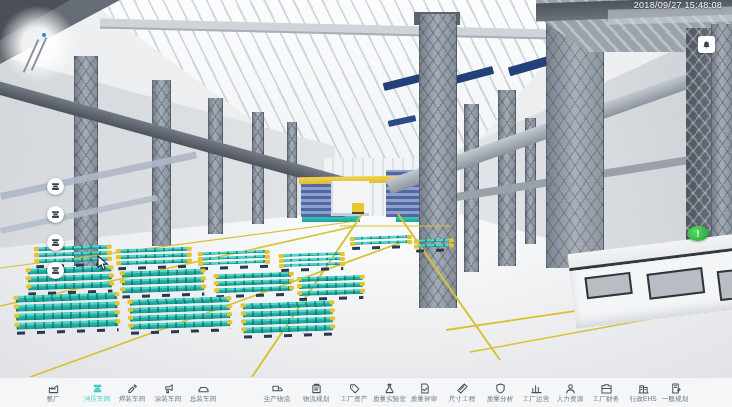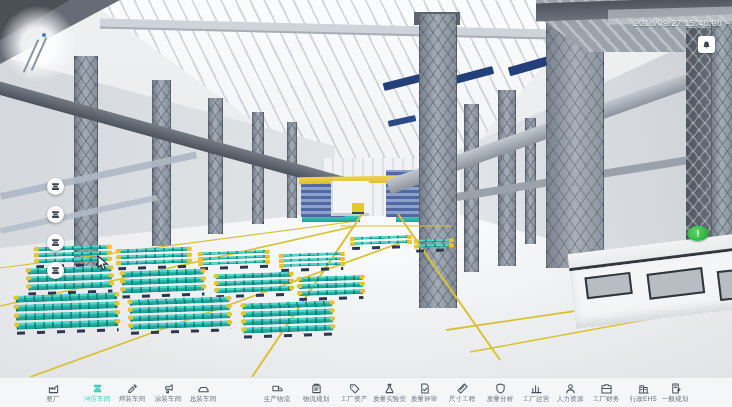--- a/index.html
+++ b/index.html
@@ -53,21 +53,21 @@
   .layer::before{left:-2px;}  .layer::after{right:-2px;}
   .feet{height:3px;margin-top:1px;background:repeating-linear-gradient(90deg,#2c3852 0 8px,transparent 8px 20px);}
   
   .enclosure{left:566px;top:230px;width:200px;height:86px;transform:rotate(-7deg);transform-origin:100% 0;}
   .enc-top{left:0;top:0;width:100%;height:15px;background:linear-gradient(#f2f4f5,#e7eaec);}
   .enc-edge{left:0;top:14px;width:100%;height:3px;background:#33383e;}
   .enc-front{left:0;top:17px;width:100%;height:58px;background:#f4f5f7;box-shadow:inset 0 -6px 8px rgba(160,168,176,.35);}
   .enc-win{position:absolute;background:#b7bdc3;border:2px solid #2f343a;}
   
   .timestamp-band{left:608px;top:8px;width:126px;height:15px;transform:rotate(-1.5deg);background:rgba(210,215,220,.55);}
-  .timestamp{left:0;top:18px;width:722px;text-align:right;font-size:9px;color:#f4f6f8;text-shadow:0 1px 1px rgba(40,45,52,.6);letter-spacing:.3px;}
+  .timestamp{left:0;top:0;width:722px;text-align:right;font-size:9px;color:#f4f6f8;text-shadow:0 1px 1px rgba(40,45,52,.6);letter-spacing:.3px;}
   .bell-btn{left:698px;top:36px;width:17px;height:17px;border-radius:3px;background:#fff;box-shadow:0 1px 2px rgba(0,0,0,.35);display:flex;align-items:center;justify-content:center;}
   .marker-btn{left:47px;width:17px;height:17px;border-radius:50%;background:#fff;box-shadow:0 1px 3px rgba(0,0,0,.35);display:flex;align-items:center;justify-content:center;}
   .alert-marker{left:687px;top:226px;width:22px;height:15px;border-radius:50%;transform:rotate(-4deg);
     background:radial-gradient(circle at 40% 35%,#55dc63,#2aa83c 80%);
     display:flex;align-items:center;justify-content:center;
     color:#fff;font-size:10px;font-weight:bold;box-shadow:0 1px 2px rgba(0,0,0,.3);}
   .cursor{left:97px;top:255px;}
   
   #toolbar{position:absolute;left:0;top:377px;width:732px;height:30px;background:#f4f6f8;border-top:1px solid #e0e3e8;}
   .tb-item{position:absolute;top:0;width:48px;height:30px;display:flex;flex-direction:column;align-items:center;justify-content:center;gap:1px;cursor:pointer;color:#46505c;}

